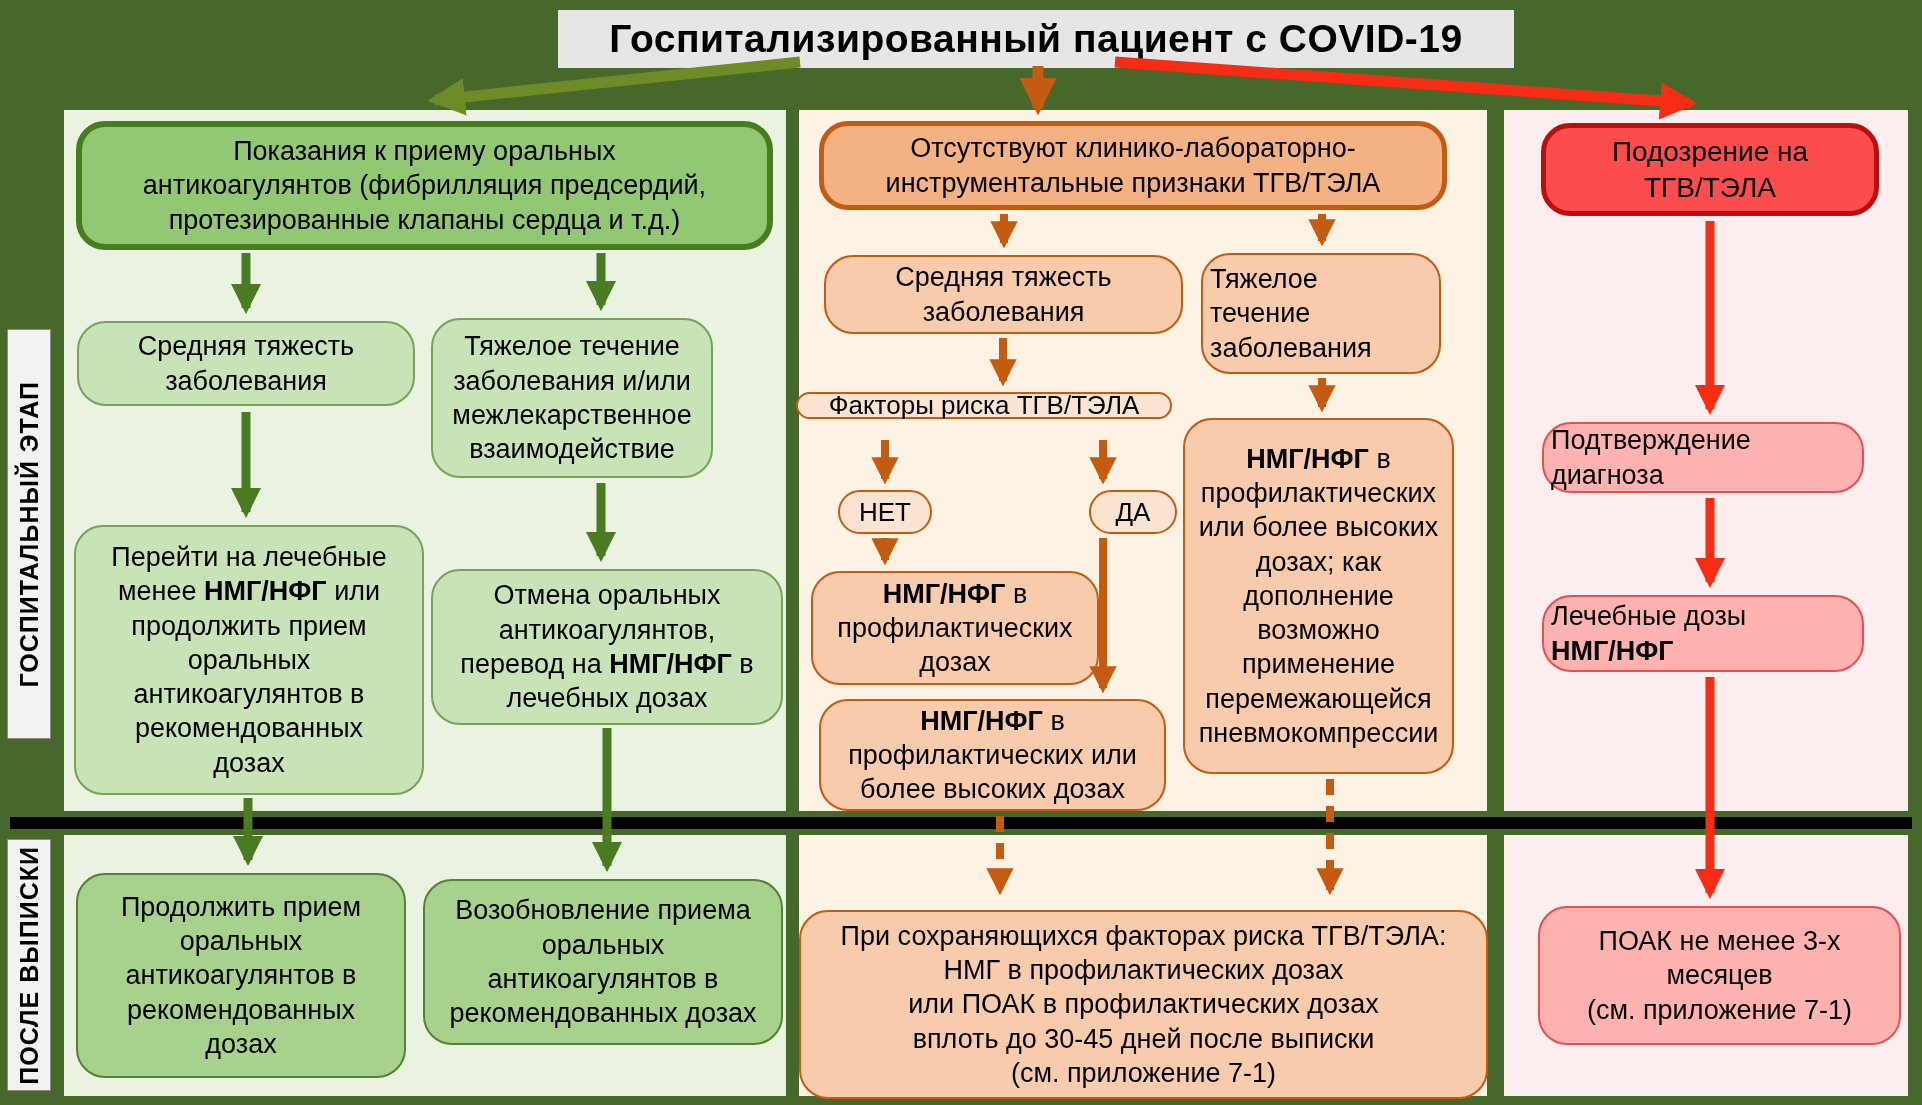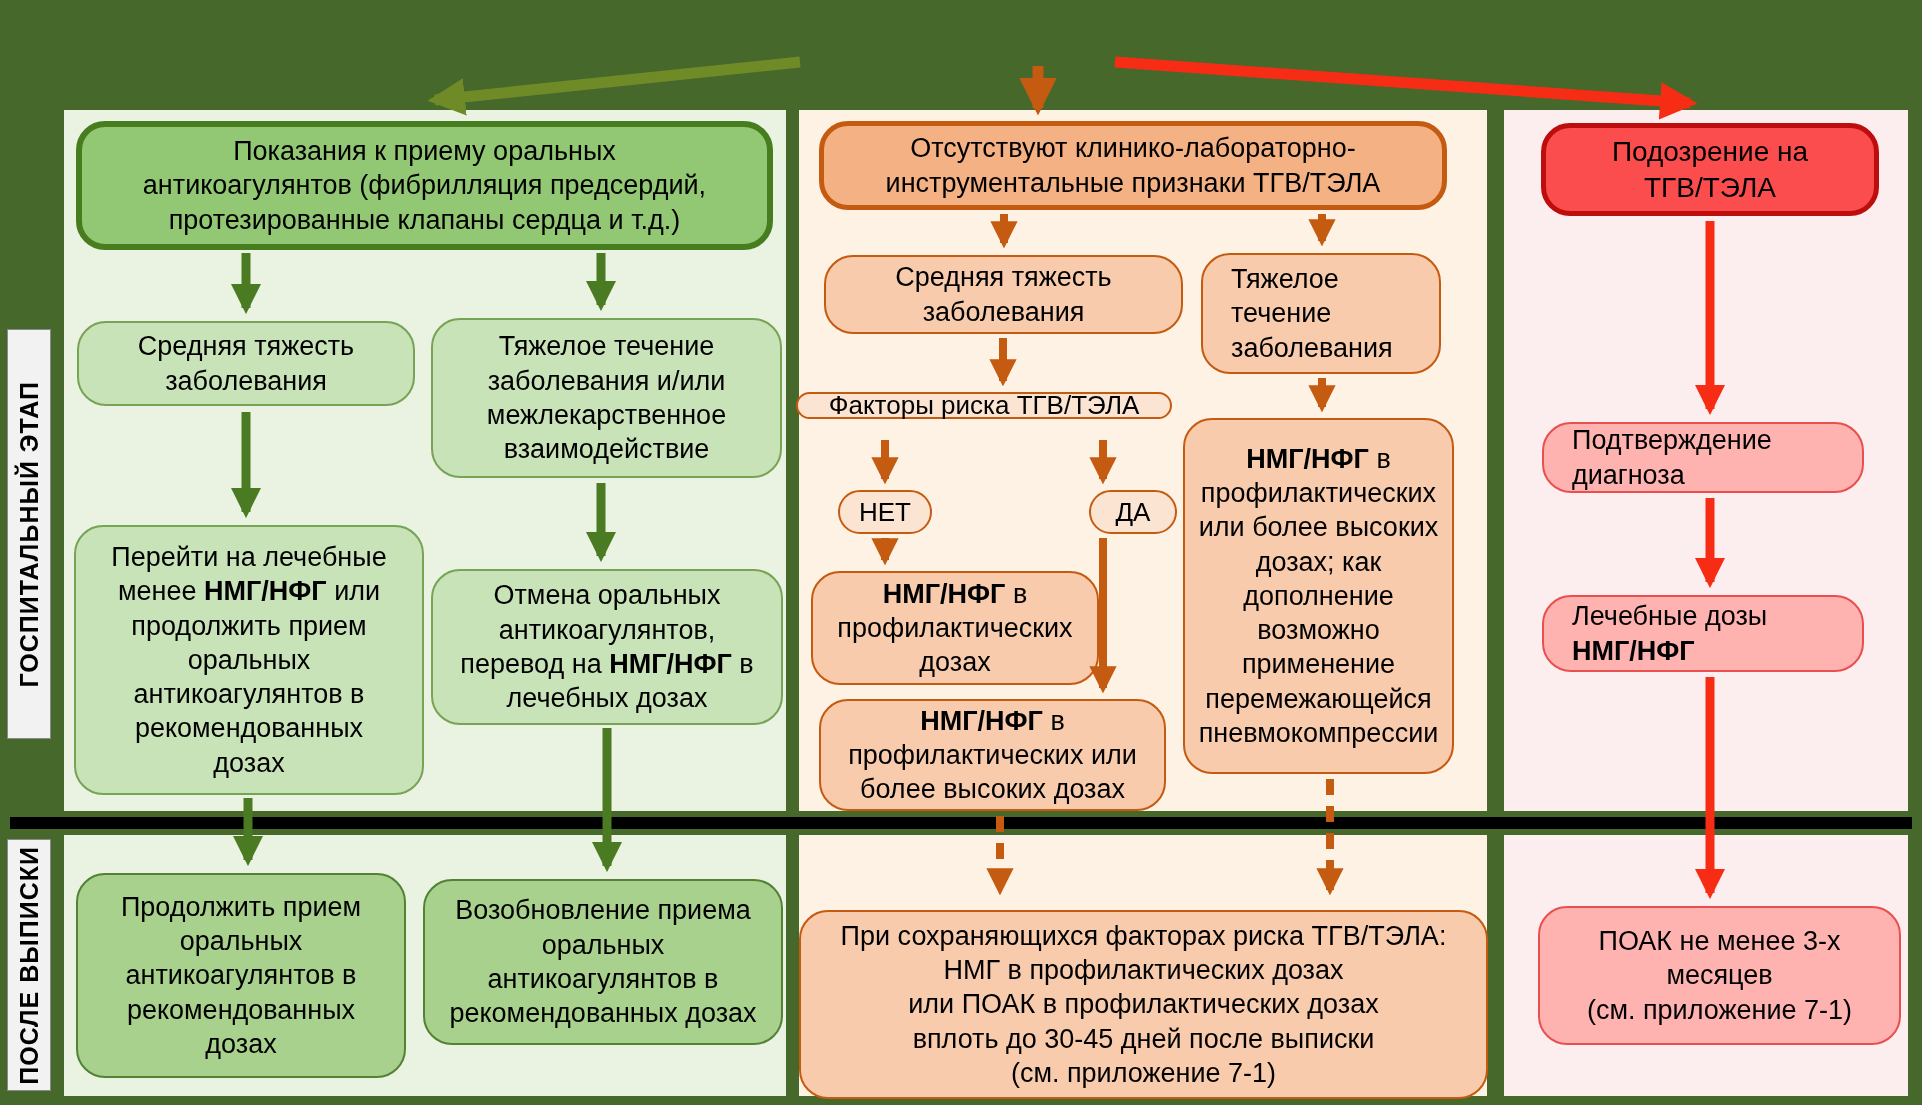--- a/index.html
+++ b/index.html
@@ -18,21 +18,21 @@
     background:#e7e6e6; display:flex; align-items:center; justify-content:center;
     font-size:39px; font-weight:bold; letter-spacing:0.5px;
   }
 
   .box {
     position:absolute; box-sizing:border-box;
     display:flex; align-items:center; justify-content:center;
     text-align:center; white-space:pre-line;
     font-size:26px; line-height:1.27; padding:4px 10px;border-radius:29px;
   }
-  .box.align-left { justify-content:flex-start; text-align:left; padding-left:28px; }
+  .box.align-left { justify-content:flex-start; text-align:left; padding-left:7px; }
 
   .l-header { background:#92c873; border:6px solid #477d1f; font-size:27px; }
   .l-sub    { background:#c9e3b9; border:2px solid #76a355; font-size:27px; }
   .l-out    { background:#a9d18e; border:2px solid #538135; font-size:27px; }
 
   .m-header { background:#f4b183; border:5px solid #c55a11; font-size:27px; }
   .m-sub    { background:#f8cbad; border:2px solid #c55a11; font-size:27px; }
   .m-light  { background:#fbe5d2; border:2px solid #c55a11; font-size:26px; }
 
   .r-header { background:#fb4d4d; border:5px solid #bd0d0d; font-size:28px; }
@@ -59,34 +59,35 @@
 
   <div class="panel green" style="left:64px;  top:110px; width:722px; height:701px;"></div>
   <div class="panel orange" style="left:799px; top:110px; width:688px; height:701px;"></div>
   <div class="panel pink" style="left:1504px;top:110px; width:404px; height:701px;"></div>
   <div class="panel green" style="left:64px;  top:835px; width:722px; height:261px;"></div>
   <div class="panel orange" style="left:799px; top:835px; width:688px; height:261px;"></div>
   <div class="panel pink" style="left:1504px;top:835px; width:404px; height:261px;"></div>
 
   <div class="divider"></div>
 
+  <div class="title">Госпитализированный пациент с COVID-19</div>
 
   <div class="stage-label" style="left:7px; top:329px; width:42px; height:408px;">
     <span>ГОСПИТАЛЬНЫЙ ЭТАП</span>
   </div>
   <div class="stage-label" style="left:7px; top:839px; width:42px; height:250px;">
     <span>ПОСЛЕ ВЫПИСКИ</span>
   </div>
 
   <div class="box l-header" style="left:76px; top:121px; width:697px; height:129px;">Показания к приему оральных
 антикоагулянтов (фибрилляция предсердий,
 протезированные клапаны сердца и т.д.)</div>
   <div class="box l-sub" style="left:77px; top:321px; width:338px; height:85px;">Средняя тяжесть
 заболевания</div>
-  <div class="box l-sub" style="left:431px; top:318px; width:351px; height:160px;">Тяжелое течение
+  <div class="box l-sub" style="left:431px; top:318px; width:282px; height:160px;">Тяжелое течение
 заболевания и/или
 межлекарственное
 взаимодействие</div>
   <div class="box l-sub" style="left:74px; top:525px; width:350px; height:270px;">
     <span><span>Перейти на лечебные
 менее </span><b>НМГ/НФГ</b><span> или
 продолжить прием
 оральных
 антикоагулянтов в
 рекомендованных

